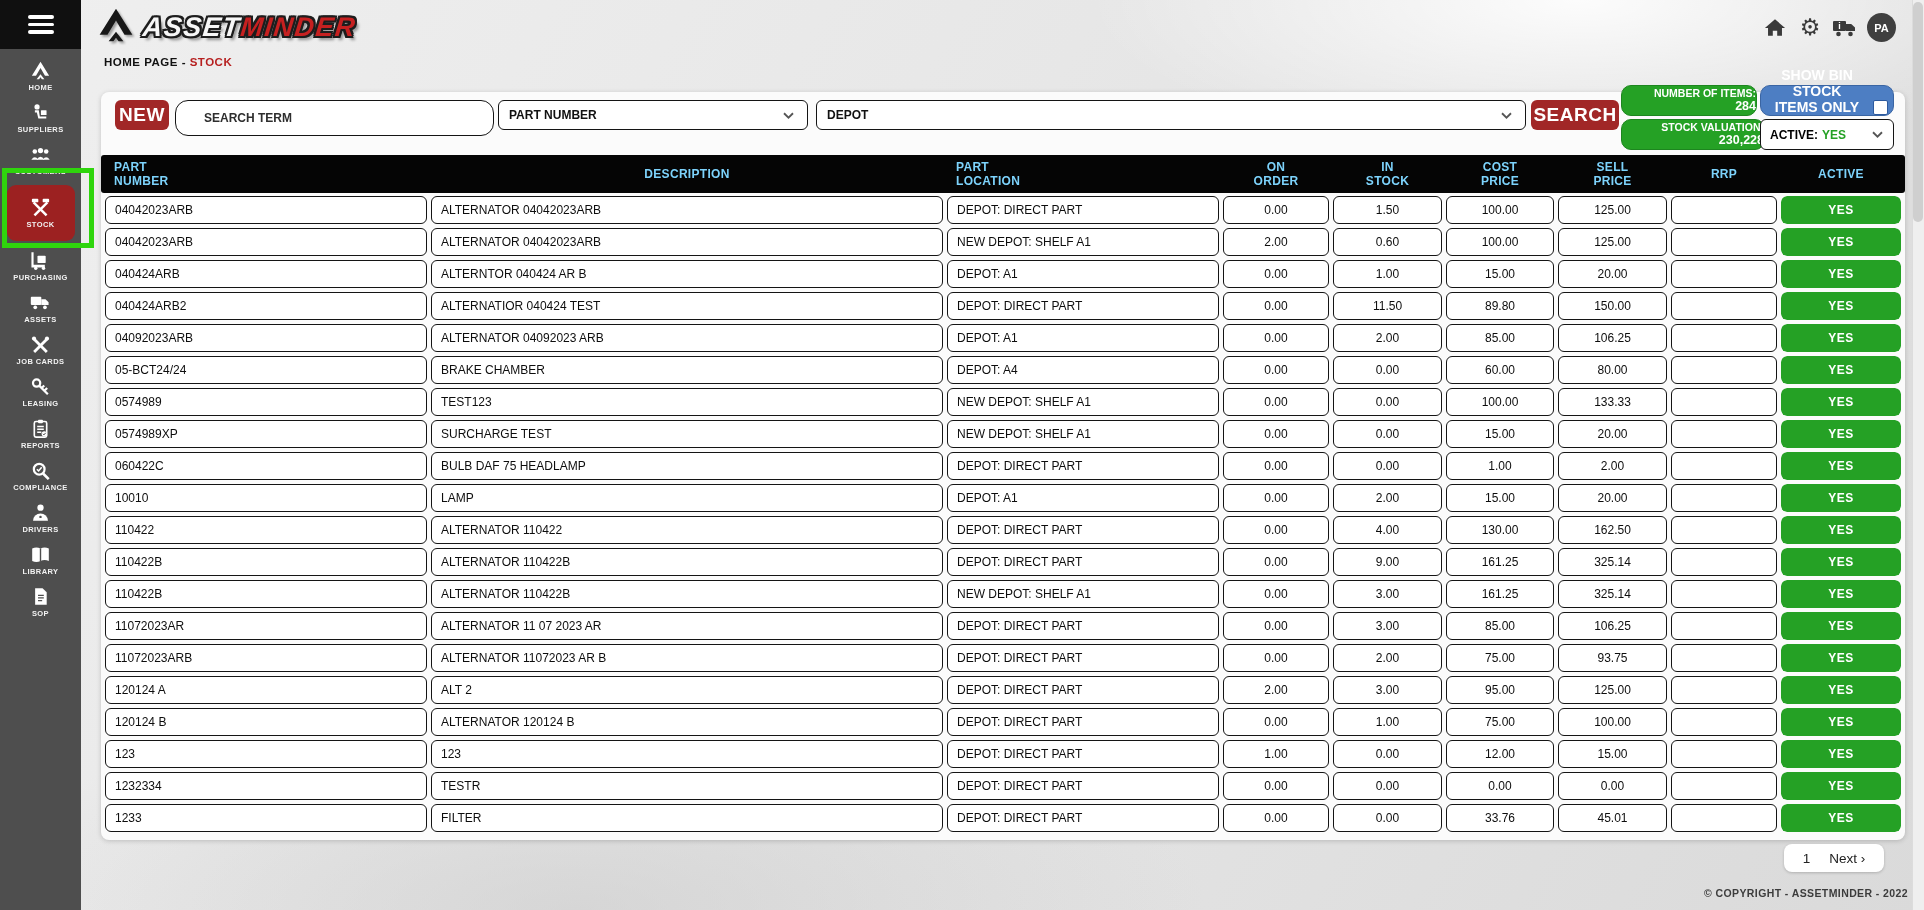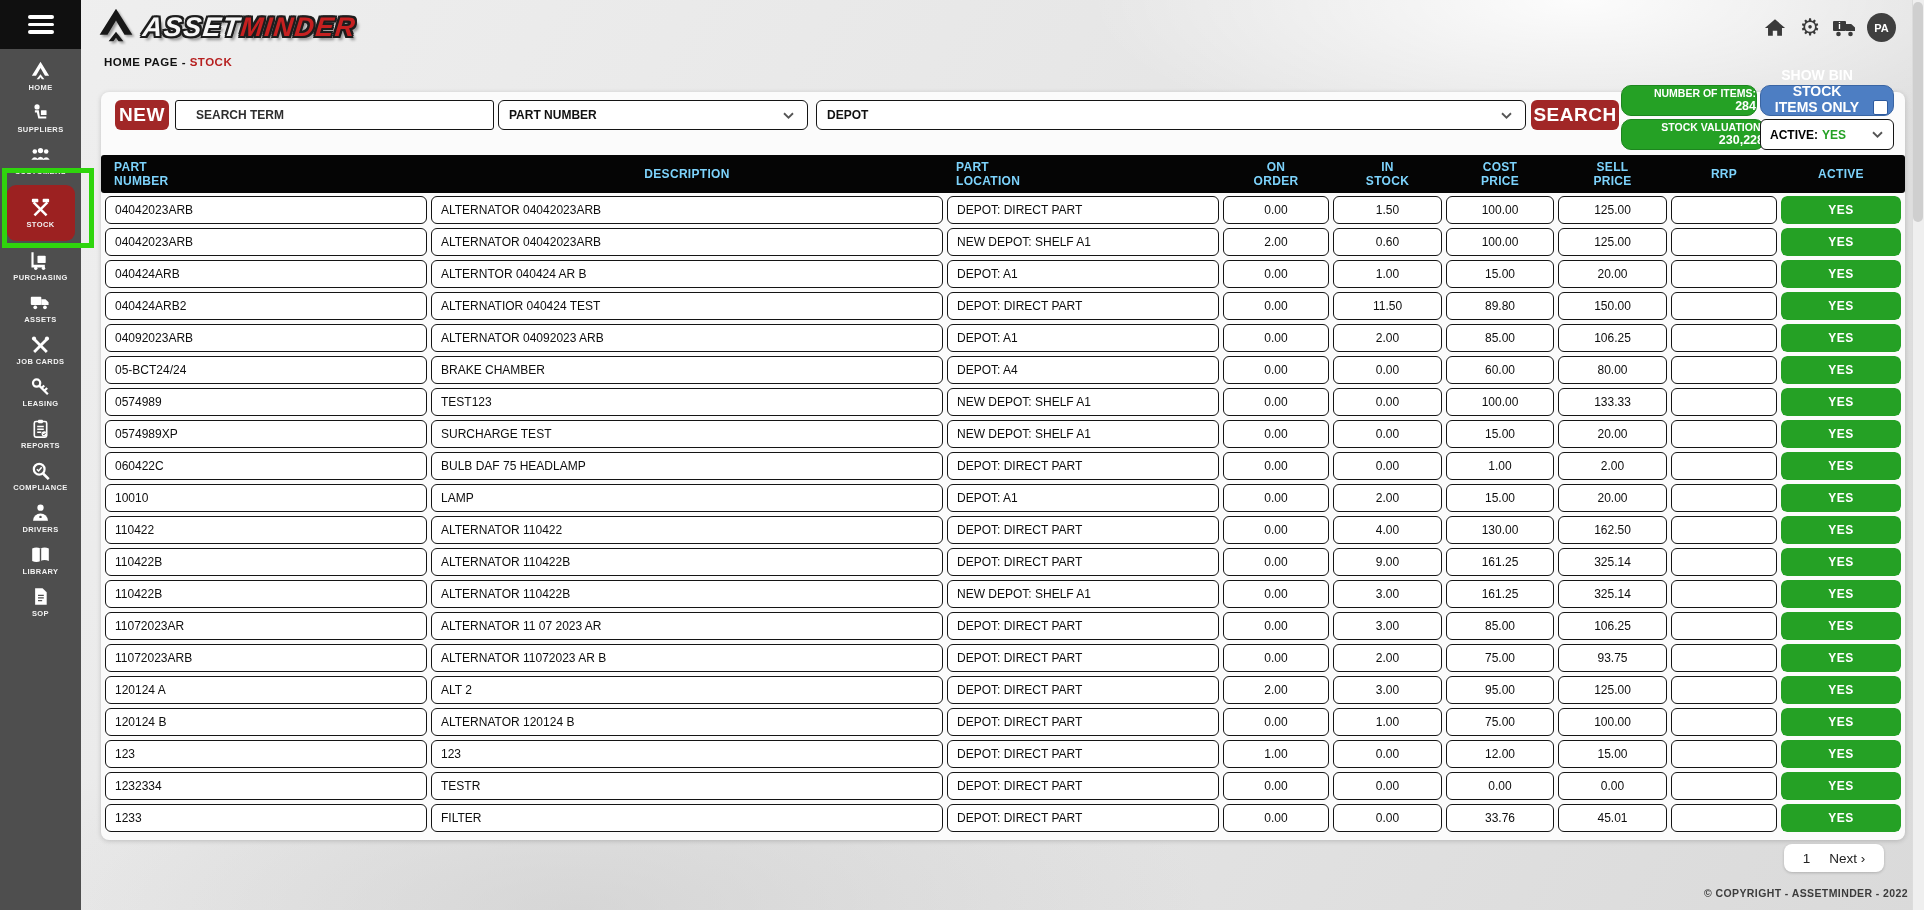--- a/index.html
+++ b/index.html
@@ -80,22 +80,22 @@
     background:#fbfbfb; border-radius:8px; box-shadow:0 1px 5px rgba(0,0,0,.18);
   }
   .btn {
     display:flex; align-items:center; justify-content:center;
     background:#a12727; color:#fff; font-weight:bold; font-size:19px;
     border:none; border-radius:6px; letter-spacing:.5px; cursor:pointer;
   }
   .btn-new   { position:absolute; left:14px;  top:8px; width:54px;  height:30px; }
   .btn-search{ position:absolute; left:1430px; top:8px; width:88px; height:30px; }
   .input-search {
-    position:absolute; left:74px; top:8px; width:319px; height:30px;
-    border:1.6px solid #141414; border-radius:3px; padding:0 20px;
+    position:absolute; left:74px; top:8px; width:319px; height:36px;
+    border:1.6px solid #141414; border-radius:13px; padding:0 28px;
     font-family:"Liberation Sans",sans-serif; font-size:12px; font-weight:600; color:#111;
   }
   .input-search::placeholder { color:#2e2e2e; opacity:1; }
   .select-box {
     position:absolute; top:8px; height:30px; background:#fff;
     border:1.6px solid #141414; border-radius:6px;
     display:flex; align-items:center; justify-content:space-between;
     padding:0 12px 0 10px; font-size:12px; font-weight:600; color:#111; cursor:pointer;
   }
   .select-part  { left:397px; width:310px; }

